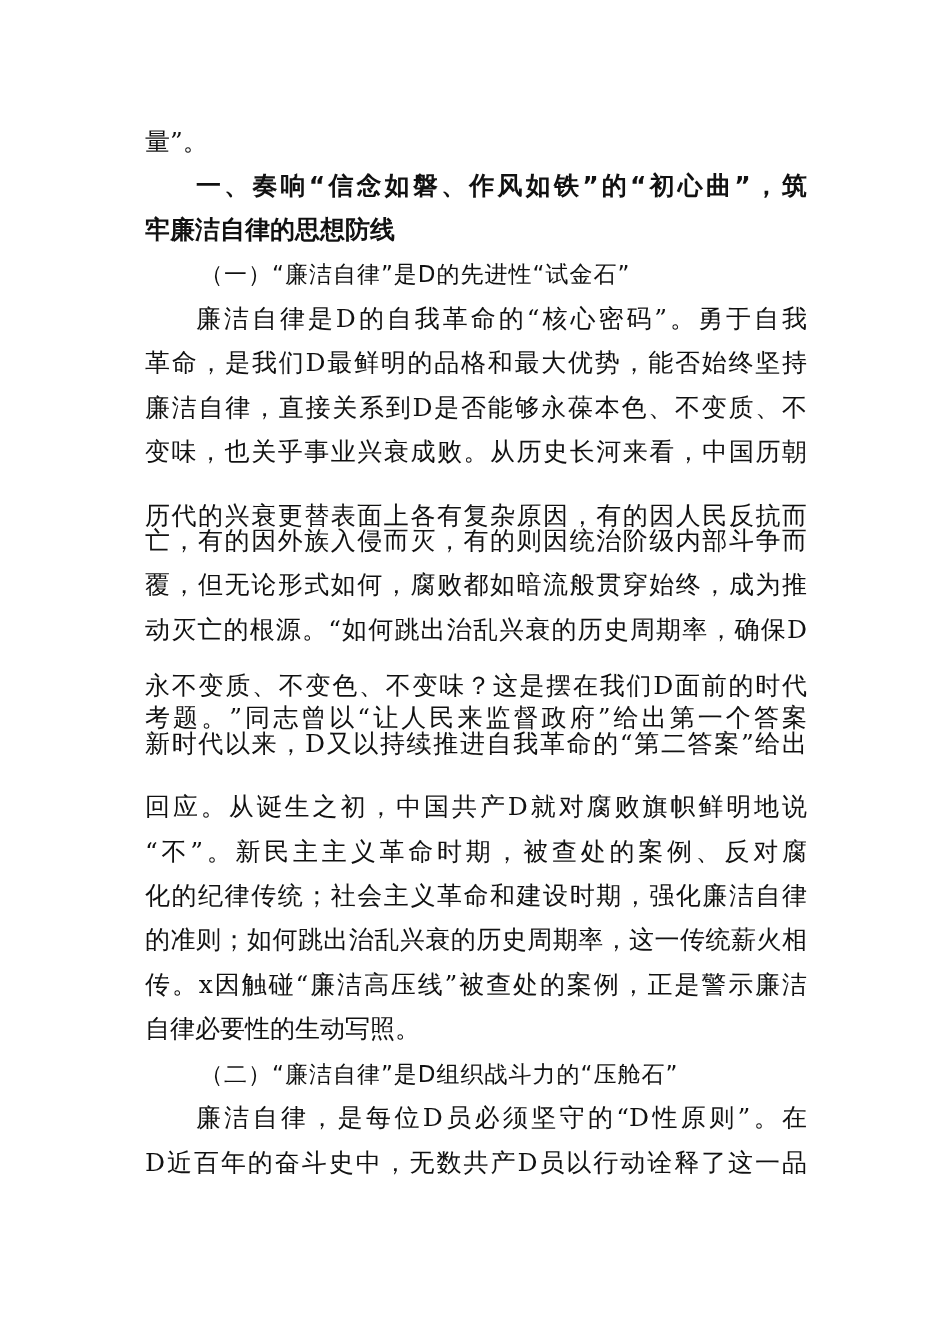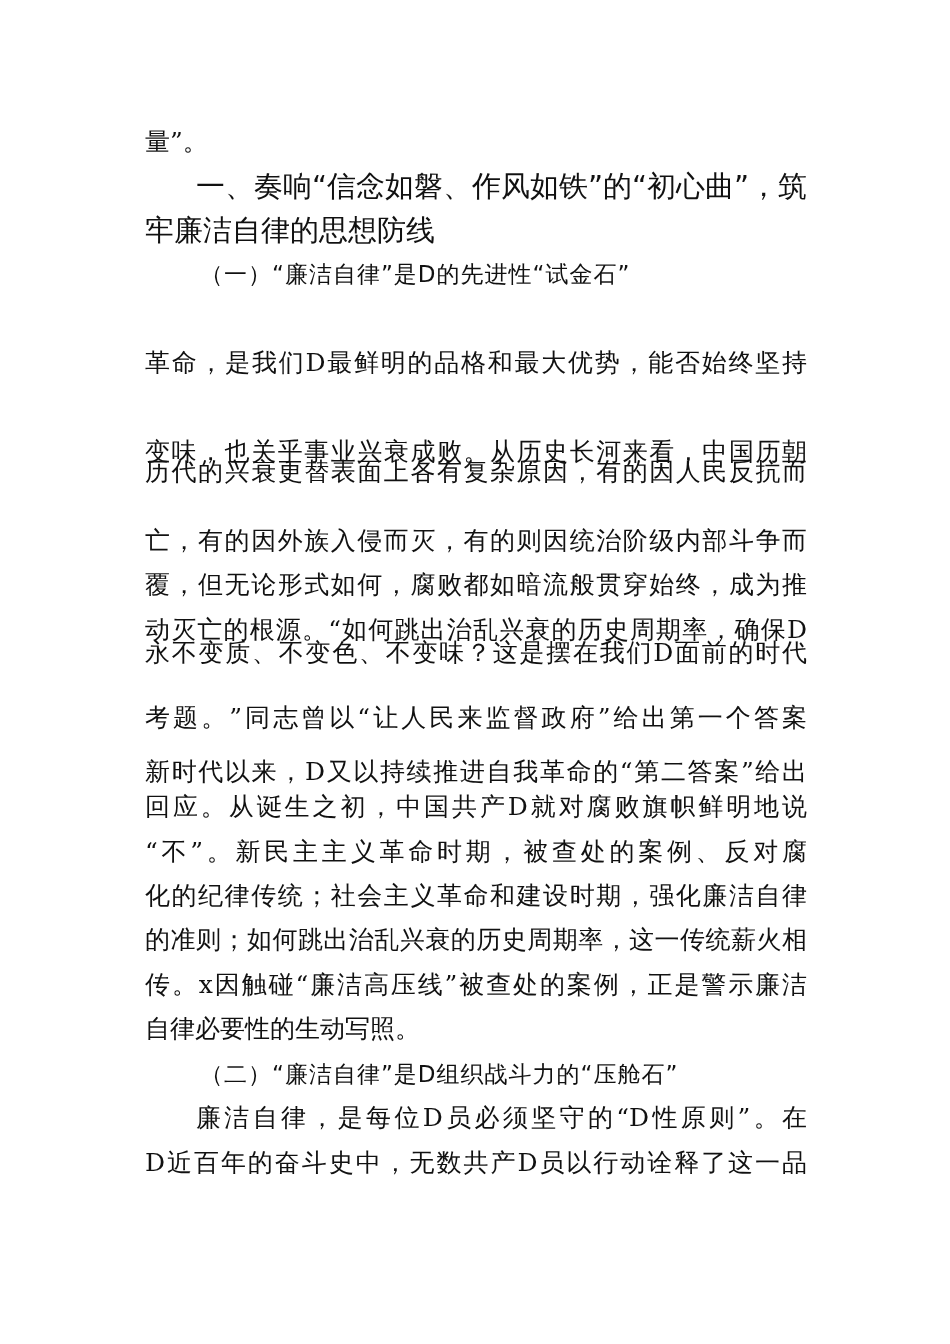--- a/index.html
+++ b/index.html
@@ -38,22 +38,22 @@
     .line.last {
       text-align-last: left;
       text-align: left;
     }
     .line.indent {
       left: 196px;
       width: 611px;
     }
     .heading1 {
       font-family: "DejaVu Sans", "Liberation Sans", sans-serif;
-      font-weight: normal;
-      font-size: 29px;
+      font-weight: bold;
+      font-size: 25px;
     }
     .heading2 {
       font-family: "DejaVu Sans", "Liberation Sans", sans-serif;
       font-size: 23px;
       left: 200px;
       width: 560px;
       text-align: center;
       text-align-last: left;
       letter-spacing: 1px;
     }
@@ -62,29 +62,31 @@
 <body>
 
 <div class="page">
   <div class="line last" style="top:122px">量”。</div>
 
   <div class="line indent heading1" style="top:166px">一、奏响“信念如磐、作风如铁”的“初心曲”，筑</div>
   <div class="line heading1 last" style="top:210px">牢廉洁自律的思想防线</div>
 
   <div class="line heading2" style="top:254px">（一）“廉洁自律”是D的先进性“试金石”</div>
 
+  <div class="line indent" style="top:299px">廉洁自律是D的自我革命的“核心密码”。勇于自我</div>
   <div class="line" style="top:343px">革命，是我们D最鲜明的品格和最大优势，能否始终坚持</div>
+  <div class="line" style="top:388px">廉洁自律，直接关系到D是否能够永葆本色、不变质、不</div>
   <div class="line" style="top:432px">变味，也关乎事业兴衰成败。从历史长河来看，中国历朝</div>
-  <div class="line" style="top:452px">历代的兴衰更替表面上各有复杂原因，有的因人民反抗而</div>
+  <div class="line" style="top:496px">历代的兴衰更替表面上各有复杂原因，有的因人民反抗而</div>
   <div class="line" style="top:565px">覆，但无论形式如何，腐败都如暗流般贯穿始终，成为推</div>
   <div class="line" style="top:521px">亡，有的因外族入侵而灭，有的则因统治阶级内部斗争而</div>
   <div class="line" style="top:610px">动灭亡的根源。“如何跳出治乱兴衰的历史周期率，确保D</div>
-  <div class="line" style="top:633px">永不变质、不变色、不变味？这是摆在我们D面前的时代</div>
+  <div class="line" style="top:666px">永不变质、不变色、不变味？这是摆在我们D面前的时代</div>
   <div class="line" style="top:698px">考题。”同志曾以“让人民来监督政府”给出第一个答案</div>
-  <div class="line" style="top:752px">新时代以来，D又以持续推进自我革命的“第二答案”给出</div>
+  <div class="line" style="top:724px">新时代以来，D又以持续推进自我革命的“第二答案”给出</div>
   <div class="line" style="top:787px">回应。从诞生之初，中国共产D就对腐败旗帜鲜明地说</div>
   <div class="line" style="top:832px">“不”。新民主主义革命时期，被查处的案例、反对腐</div>
   <div class="line" style="top:876px">化的纪律传统；社会主义革命和建设时期，强化廉洁自律</div>
   <div class="line" style="top:920px">的准则；如何跳出治乱兴衰的历史周期率，这一传统薪火相</div>
   <div class="line" style="top:965px">传。x因触碰“廉洁高压线”被查处的案例，正是警示廉洁</div>
   <div class="line last" style="top:1009px">自律必要性的生动写照。</div>
 
   <div class="line heading2" style="top:1054px">（二）“廉洁自律”是D组织战斗力的“压舱石”</div>
 
   <div class="line" style="top:1143px">D近百年的奋斗史中，无数共产D员以行动诠释了这一品</div>

